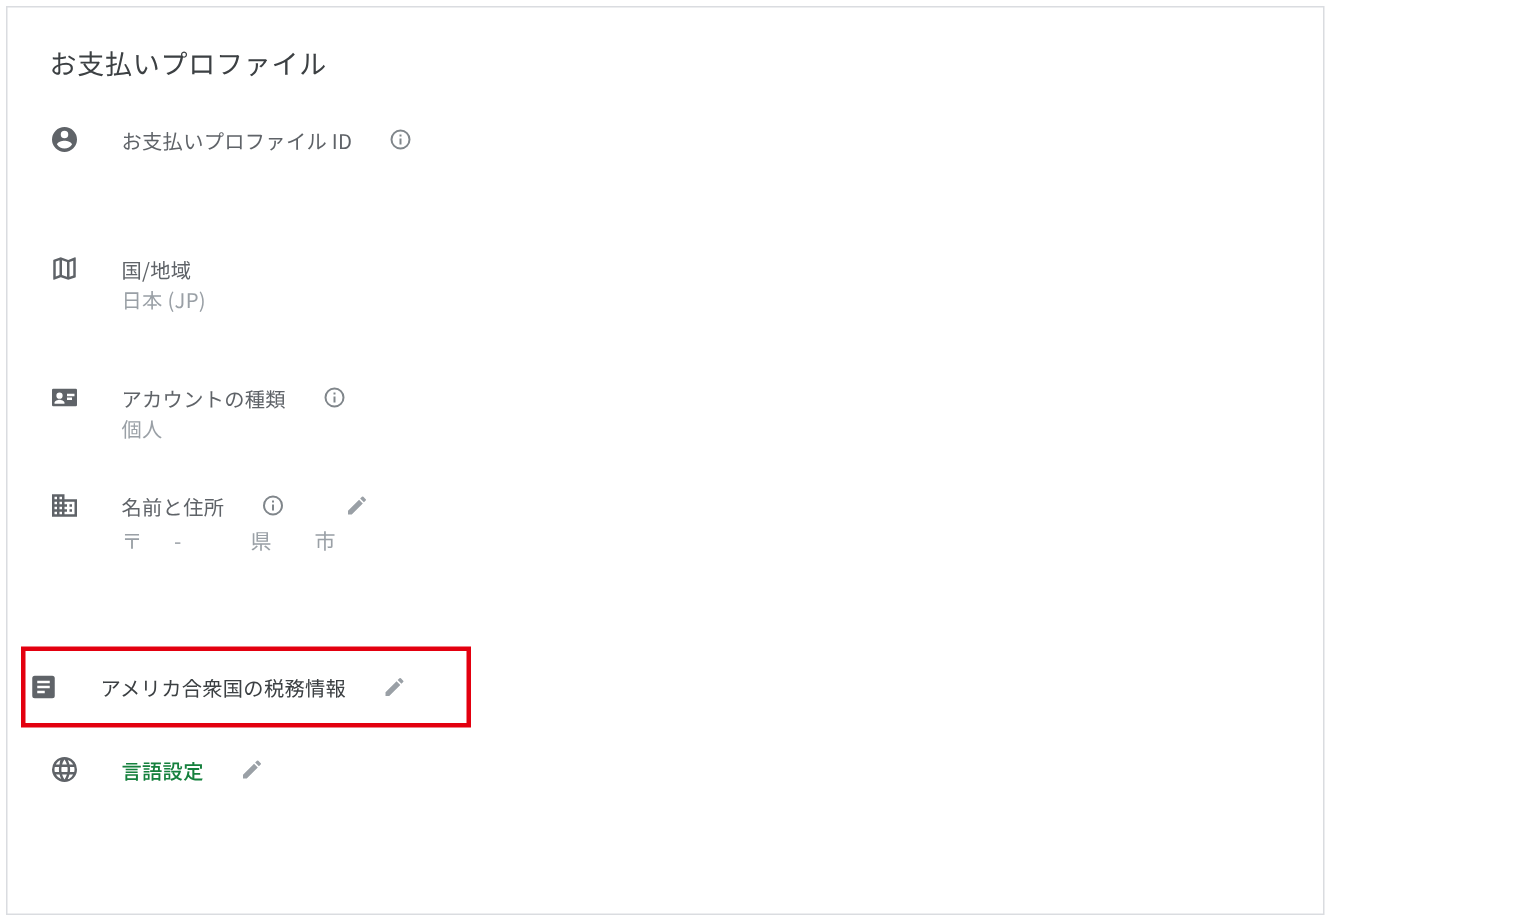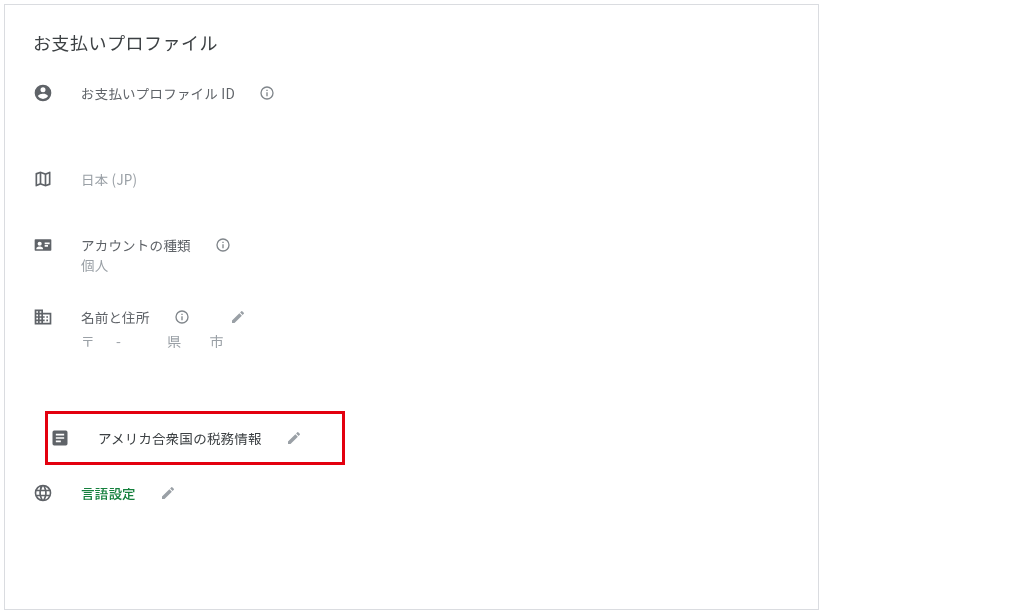--- a/index.html
+++ b/index.html
@@ -9,21 +9,21 @@
     }
     body {
       font-family: "Noto Sans JP", "Hiragino Kaku Gothic ProN", "Meiryo", Arial, sans-serif;
       background: #fff;
       width: 1024px;
       height: 614px;
       position: relative;
     }
     .card {
       border: 1px solid #dadce0;
-      width: 815px;
+      width: 879px;
       height: 606px;
       margin: 4px;
       padding: 24px 8px 8px 8px;
       position: relative;
     }
     .card-title {
       font-size: 18px;
       color: #3c4043;
       padding-left: 20px;
       margin-bottom: 22px;
@@ -131,20 +131,23 @@
 
   <div class="spacer-lg"></div>
 
   <div class="row">
     <div class="icon-col">
       <svg viewBox="0 0 24 24">
           <path d="M20.5 3l-.16.03L15 5.1 9 3 3.36 4.9A.5.5 0 003 5.38V20.5a.5.5 0 00.5.5l.16-.03L9 18.9l6 2.1 5.64-1.9a.5.5 0 00.36-.48V3.5a.5.5 0 00-.5-.5zM10 5.47l4 1.4v11.66l-4-1.4V5.47zM5 6.46l3-1.01v11.7l-3 1.16V6.46zm14 11.08l-3 1.01V6.86l3-1.16v11.84z"></path>
         </svg>
     </div>
     <div class="body-col">
+      <div class="label-line">
+        <span>国/地域</span>
+      </div>
       <div class="value">日本 (JP)</div>
     </div>
   </div>
 
   <div class="spacer-lg"></div>
 
   <div class="row">
     <div class="icon-col">
       <svg viewBox="0 0 24 24">
           <path d="M3 5h18a1 1 0 011 1v12a1 1 0 01-1 1H3a1 1 0 01-1-1V6a1 1 0 011-1zm5 3a2.5 2.5 0 100 5 2.5 2.5 0 000-5zm-4 9h8v-.8c0-1.6-2.67-2.4-4-2.4s-4 .8-4 2.4V17zm10-6h6v-2h-6v2zm0 3h4v-2h-4v2z"></path>
@@ -186,21 +189,21 @@
               <path d="M3 17.25V21h3.75L17.81 9.94l-3.75-3.75L3 17.25zM20.71 7.04a1 1 0 000-1.41l-2.34-2.34a1 1 0 00-1.41 0l-1.83 1.83 3.75 3.75 1.83-1.83z"></path>
             </svg>
         </span>
       </div>
       <div class="value-line">〒 　 - 　　　県　　市</div>
     </div>
   </div>
 
   <div style="height:54px;"></div>
 
-  <div class="highlight-box" style="width:300px; margin-left:32px; padding:14px 12px 14px 0;">
+  <div class="highlight-box" style="width:300px; margin-left:1px; padding:14px 12px 14px 0;">
     <div class="row" style="padding:0 2px;">
       <div class="icon-col">
         <svg viewBox="0 0 24 24">
             <path d="M19 3H5a2 2 0 00-2 2v14a2 2 0 002 2h14a2 2 0 002-2V5a2 2 0 00-2-2zM7 7h10v2H7V7zm0 4h10v2H7v-2zm0 4h6v2H7v-2z"></path>
           </svg>
       </div>
       <div class="body-col">
         <div class="label-line" style="color:#3c4043;">
           <span>アメリカ合衆国の税務情報</span>
           <span class="edit-icon edit-icon-lg">

